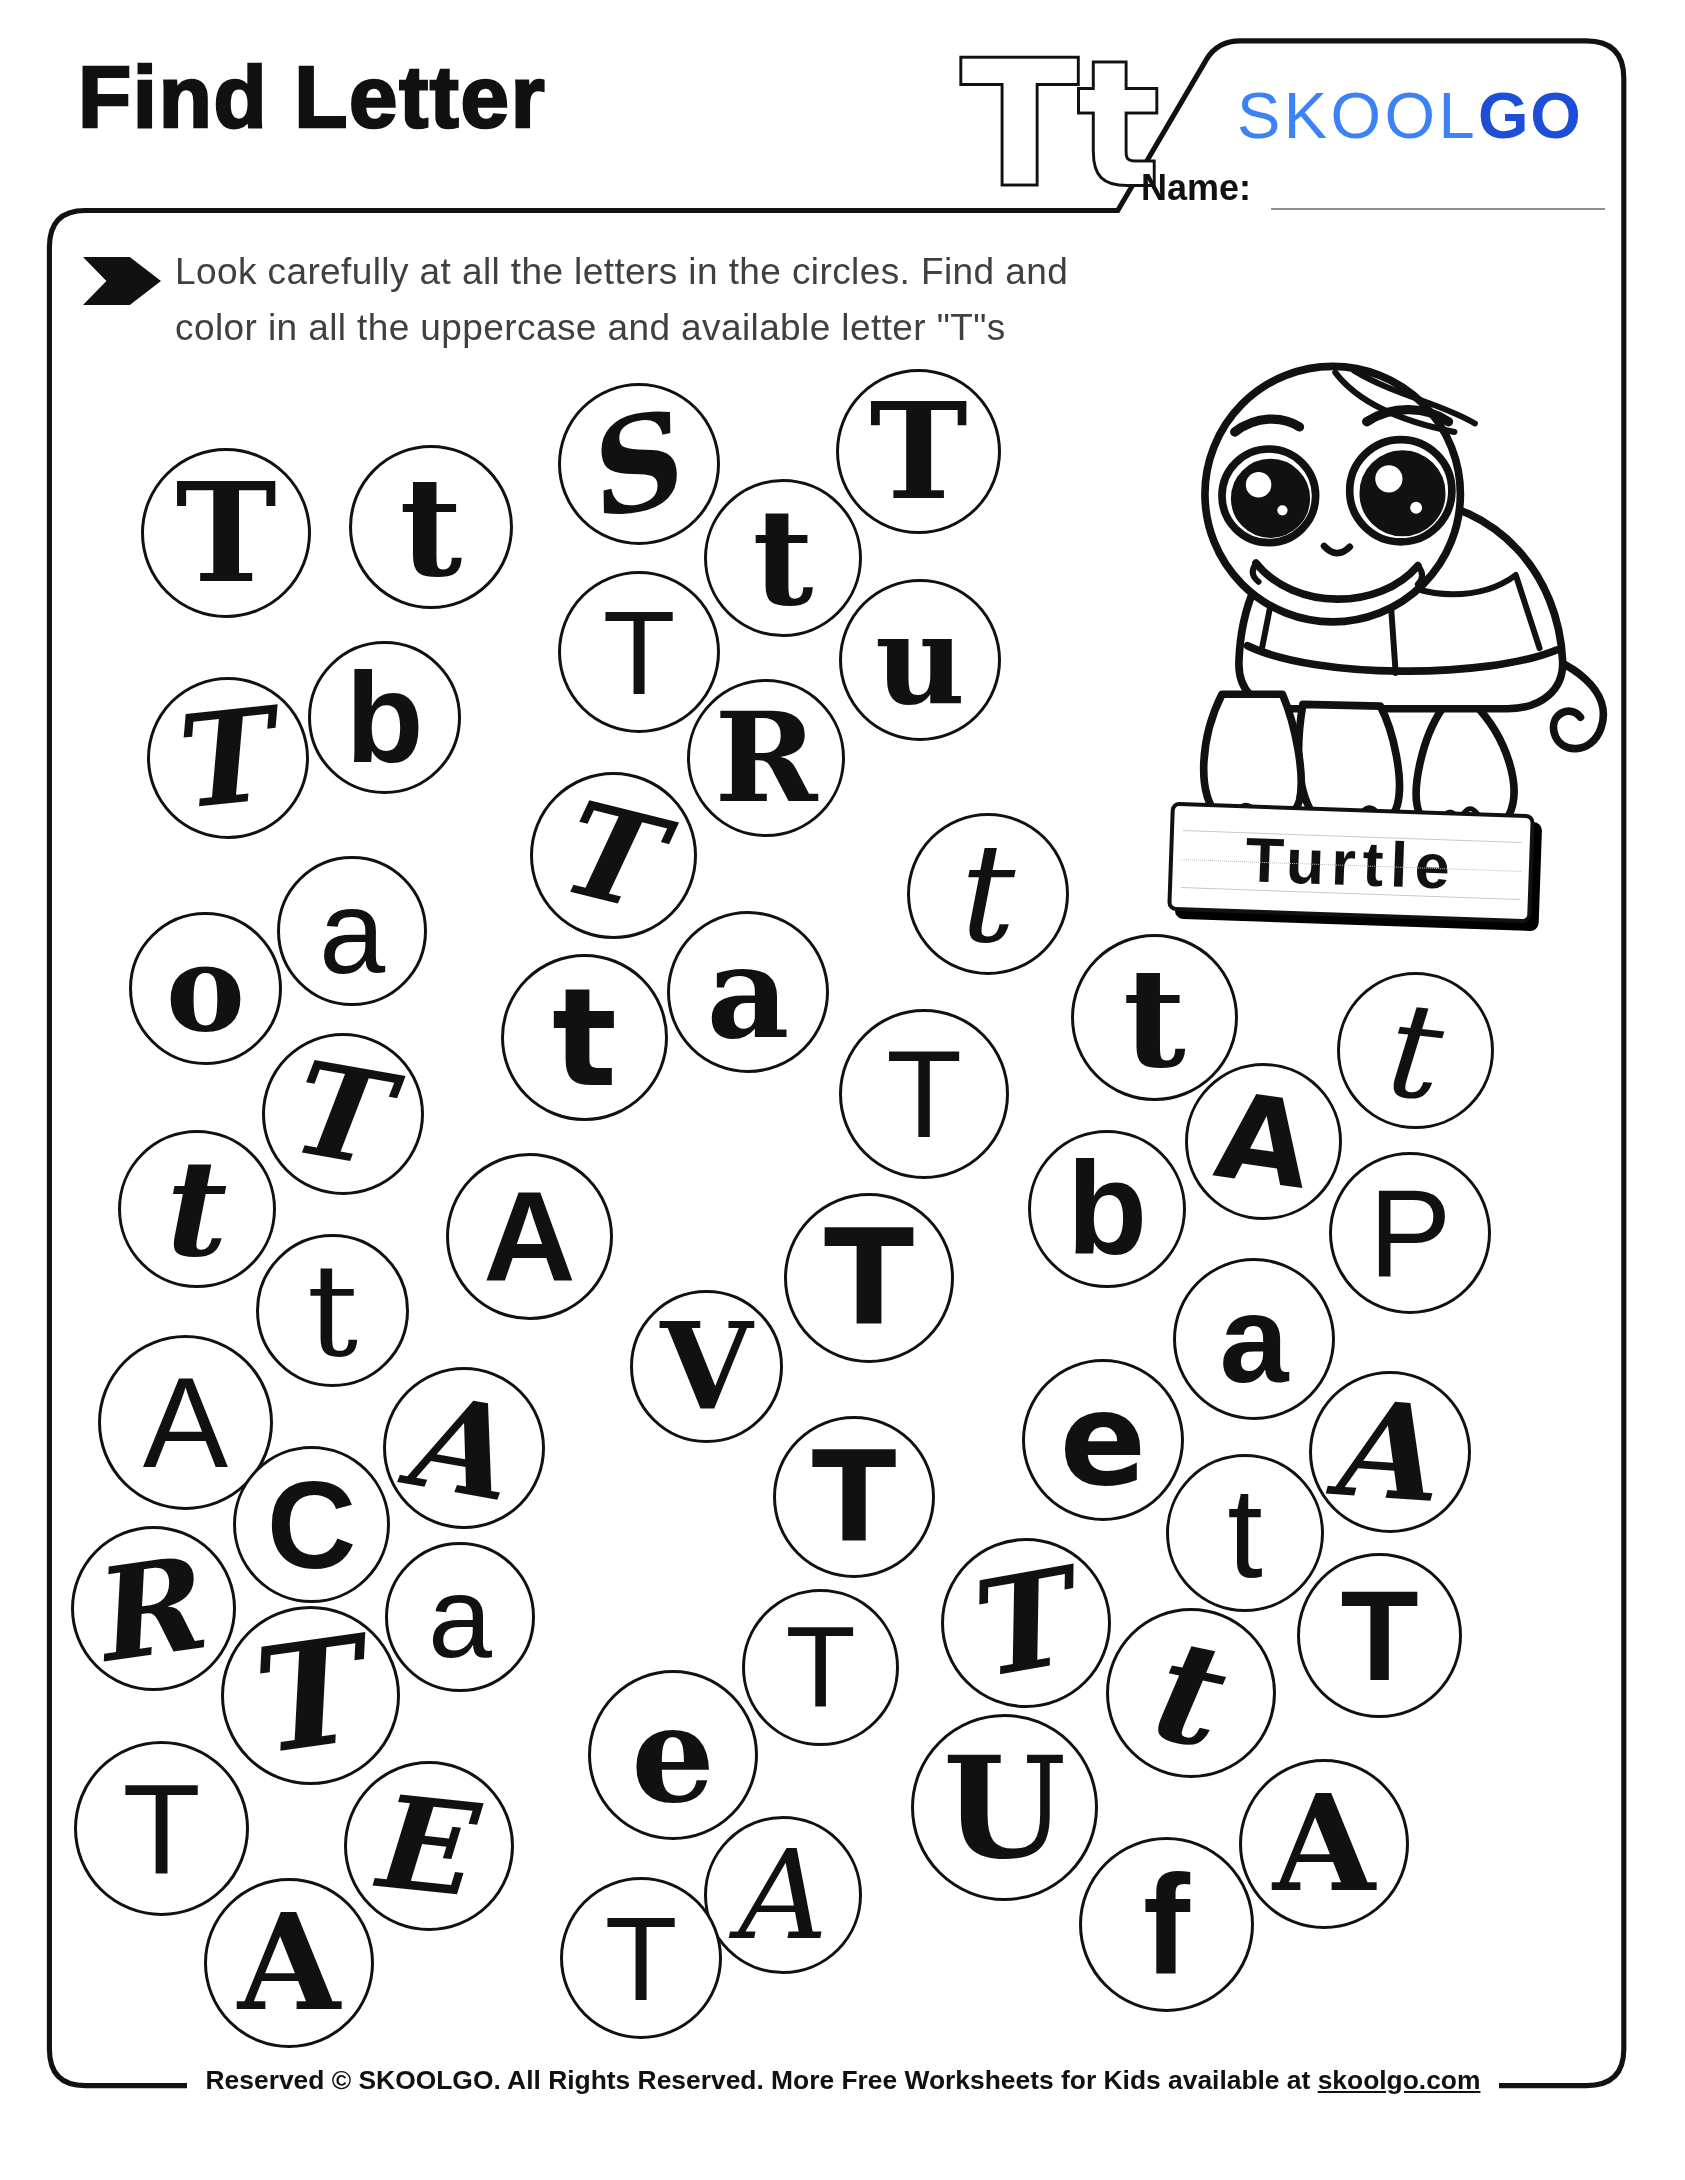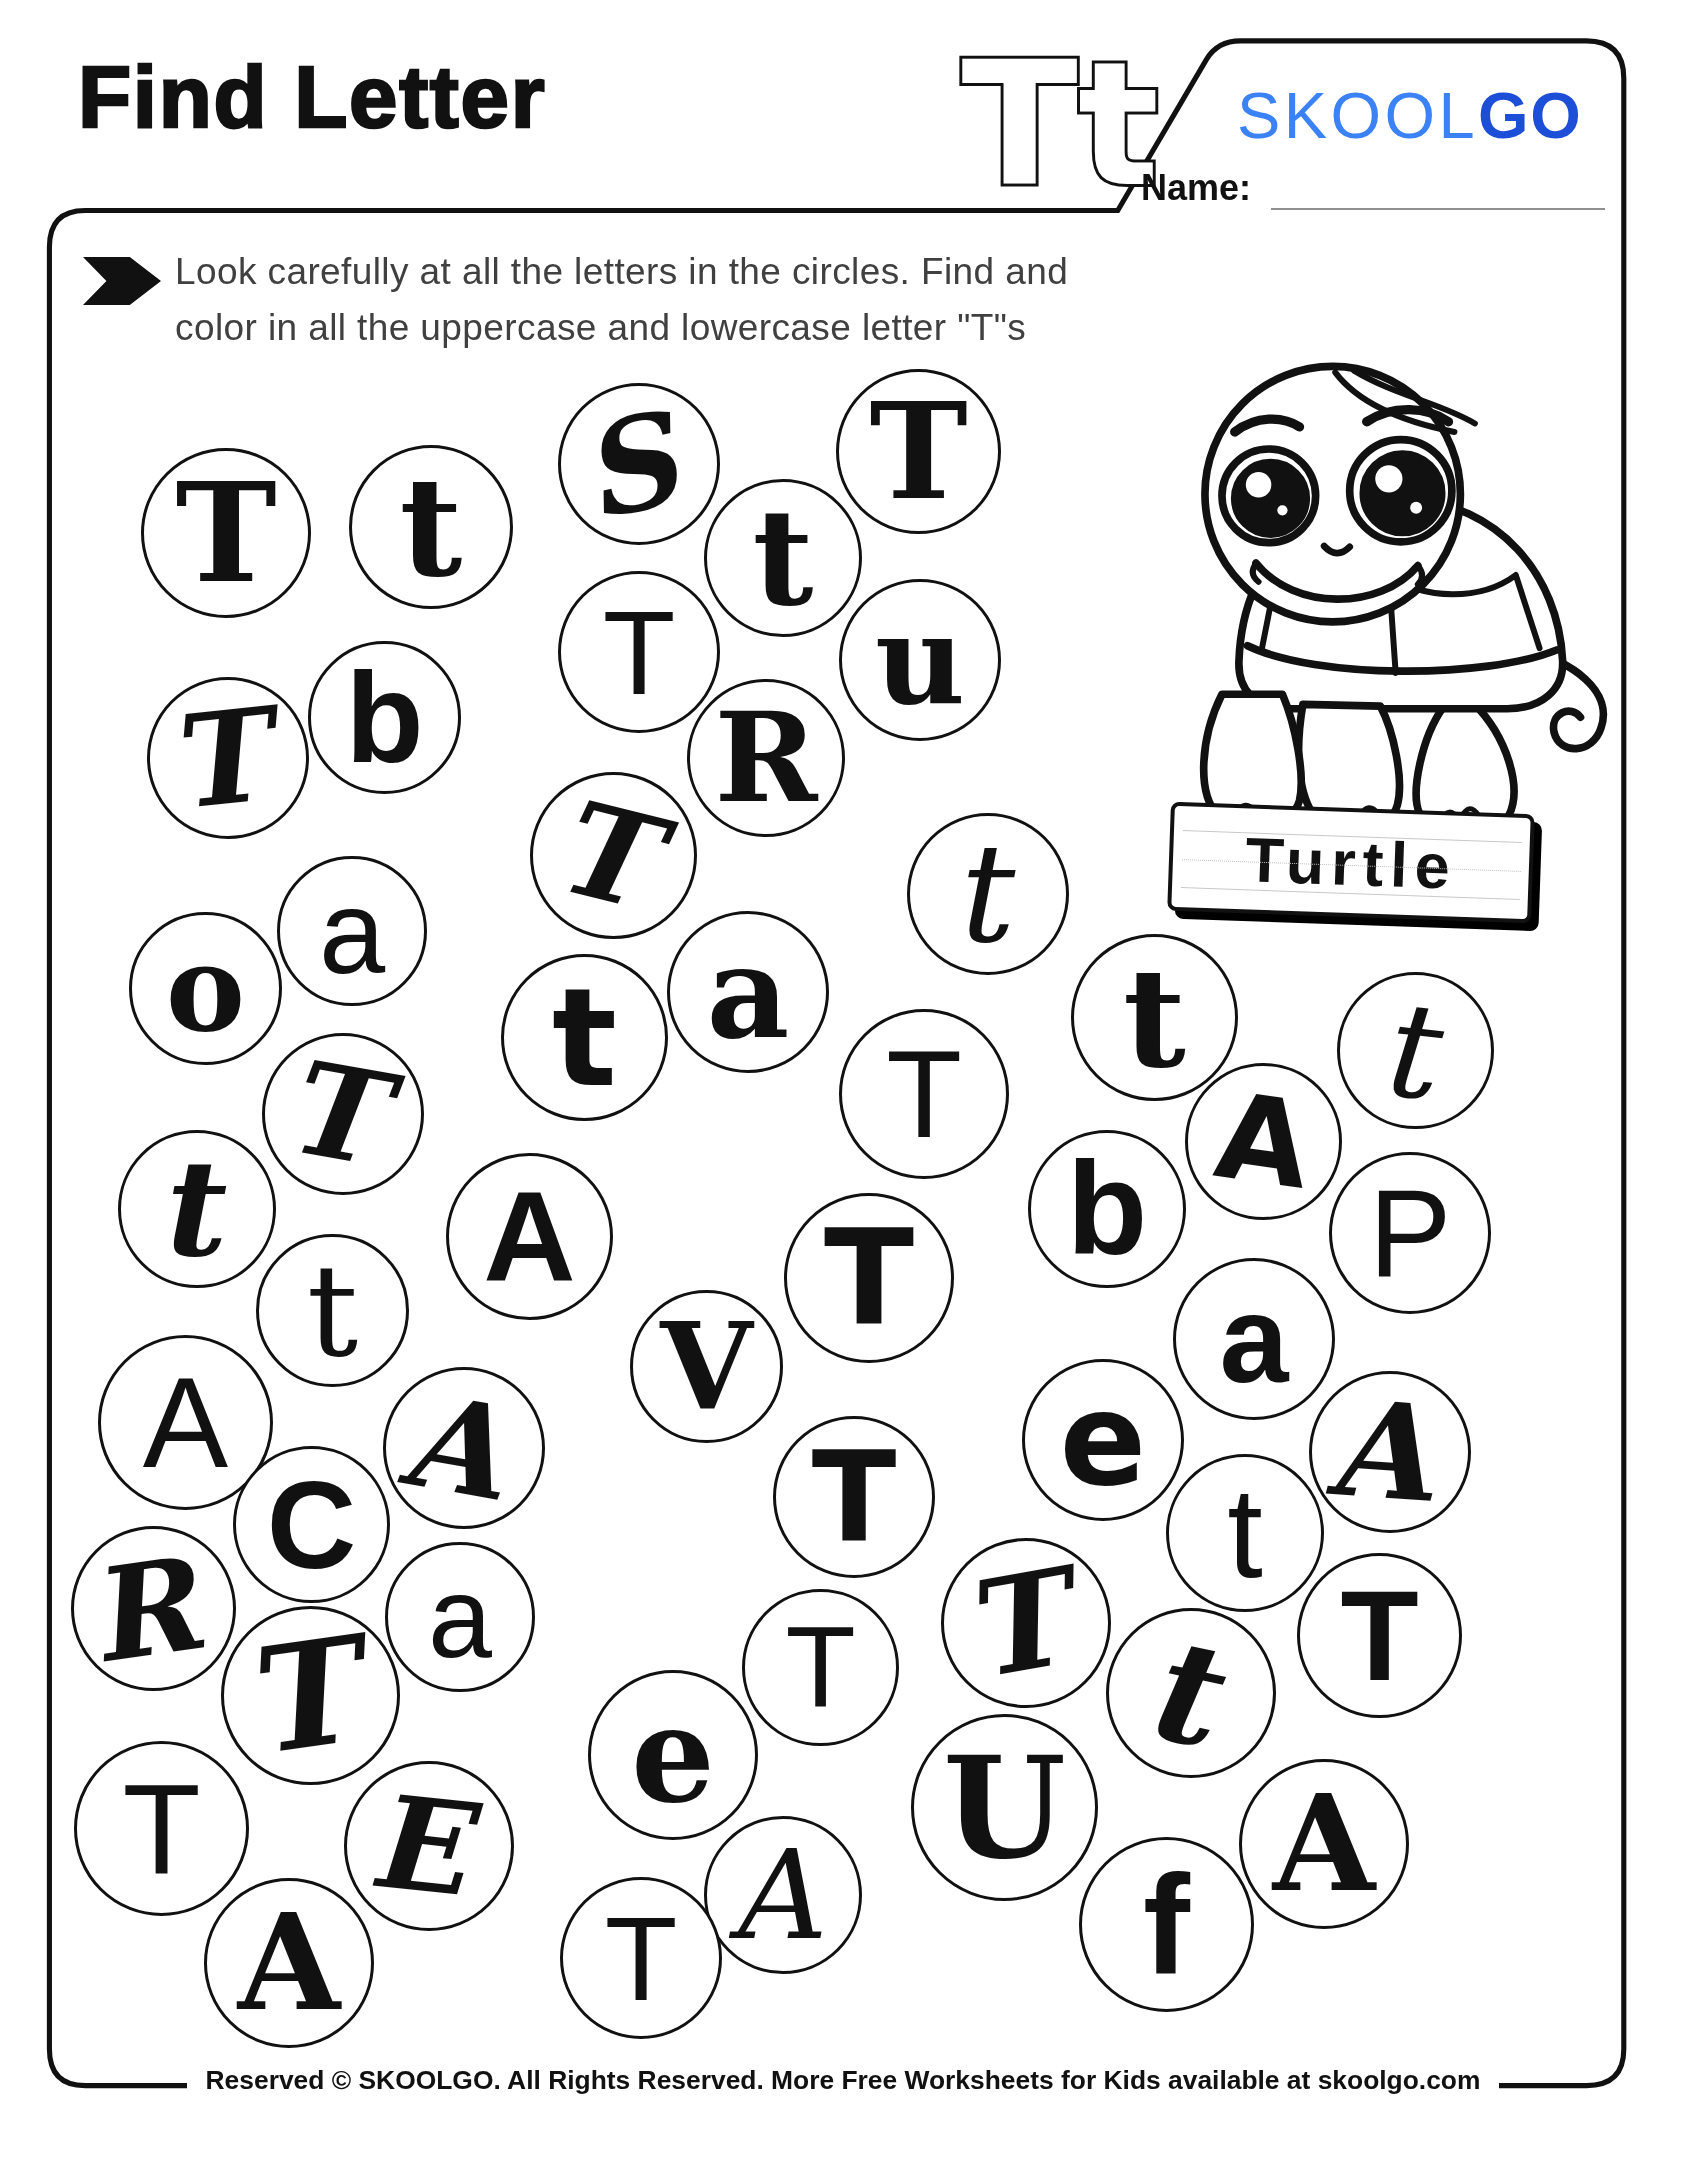--- a/index.html
+++ b/index.html
@@ -35,21 +35,21 @@
   .turtle-label{left:1169px;top:808px;width:356px;height:101px;background:#fff;
       border:4.3px solid #111;border-radius:8.5px;box-shadow:7.7px 7.7px 0 0 #000;
       transform:rotate(2deg);display:flex;align-items:center;justify-content:center;}
   .turtle-label .word{font-size:63px;font-weight:700;letter-spacing:6.8px;font-family:"Liberation Sans",sans-serif;}
   .guide{position:absolute;left:8.5px;right:8.5px;height:0;}
   .guide.solid{border-top:1.7px solid #c9c9c9;}
   .guide.dotted{border-top:1.7px dotted #bdbdbd;}
   
   .footer{left:0;right:0;top:2065px;text-align:center;font-size:26.4px;font-weight:700;}
   .footer .inner{background:#fff;padding:0 19px;display:inline-block;}
-  .footer .link{}
+  .footer .link{text-decoration:underline;}
 </style>
 </head>
 <body>
 
 <div class="page">
 
   <svg class="abs" width="1686" height="2181" style="left:0;top:0;" viewBox="0 0 1979 2560">
     <path d="M1312 247 H 100 Q 58 247 58 290 V 2405 Q 58 2448 100 2448 H 1862 Q 1906 2448 1906 2405
              V 92 Q 1906 48 1862 48 H 1456 Q 1429 48 1416 70 L 1312 247 Z" fill="none" stroke="#111" stroke-width="6"></path>
   </svg>
@@ -61,21 +61,21 @@
 
   <div class="abs brand">
     <span class="skool">SKOOL</span><span class="go">GO</span>
   </div>
   <div class="abs name-row">Name:</div>
   <div class="abs name-line"></div>
 
   <div class="abs instr-arrow"></div>
   <div class="abs instructions">
     <div>Look carefully at all the letters in the circles. Find and</div>
-    <div>color in all the uppercase and lowercase letter "T"s</div>
+    <div>color in all the uppercase and available letter "T"s</div>
   </div>
 
   <svg class="abs" style="left:1141px;top:294px;" width="477" height="545" viewBox="0 0 560 640">
     <g fill="#fff" stroke="#111" stroke-width="9" stroke-linejoin="round" stroke-linecap="round">
       <path d="M440 415 C 510 430 555 468 540 510 C 530 540 492 542 485 515 C 480 492 505 482 516 497"></path>
       <path d="M390 480 C 430 520 448 580 432 612 C 415 642 342 645 327 610 C 316 585 330 520 355 485 Z"></path>
       <path d="M115 430 C 120 300 210 235 310 240 C 420 246 490 330 495 430 C 497 465 470 487 430 487 L 170 487 C 135 487 113 465 115 430 Z"></path>
       <path d="M125 413 C 205 452 405 452 488 418" fill="none"></path>
       <path d="M300 242 L 291 330 M 291 330 C 332 360 400 360 440 330 M 291 330 C 252 360 202 364 157 340 M 440 330 L 468 416 M 157 340 L 142 416 M 291 330 L 299 445" fill="none" stroke-width="7"></path>
       <path d="M190 482 C 180 540 185 590 205 615 C 230 640 292 635 301 600 C 309 570 296 512 281 484 Z"></path>

